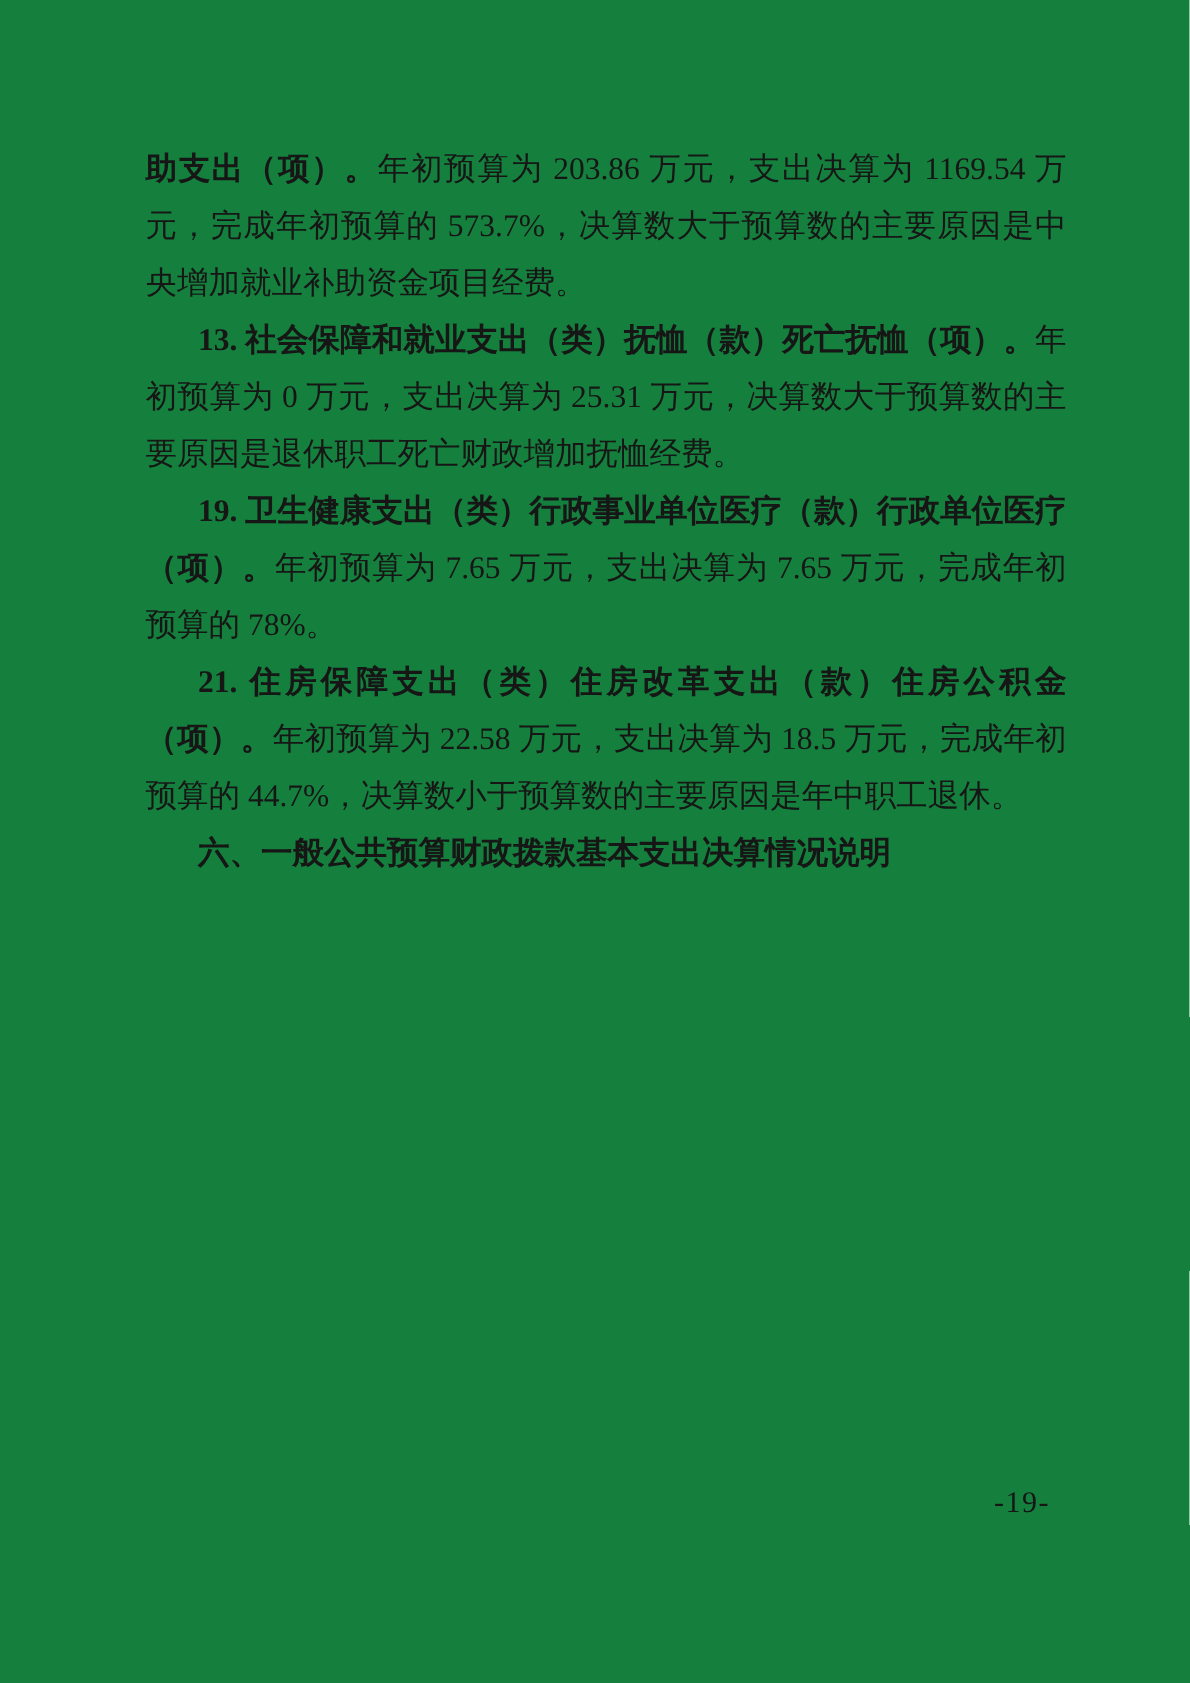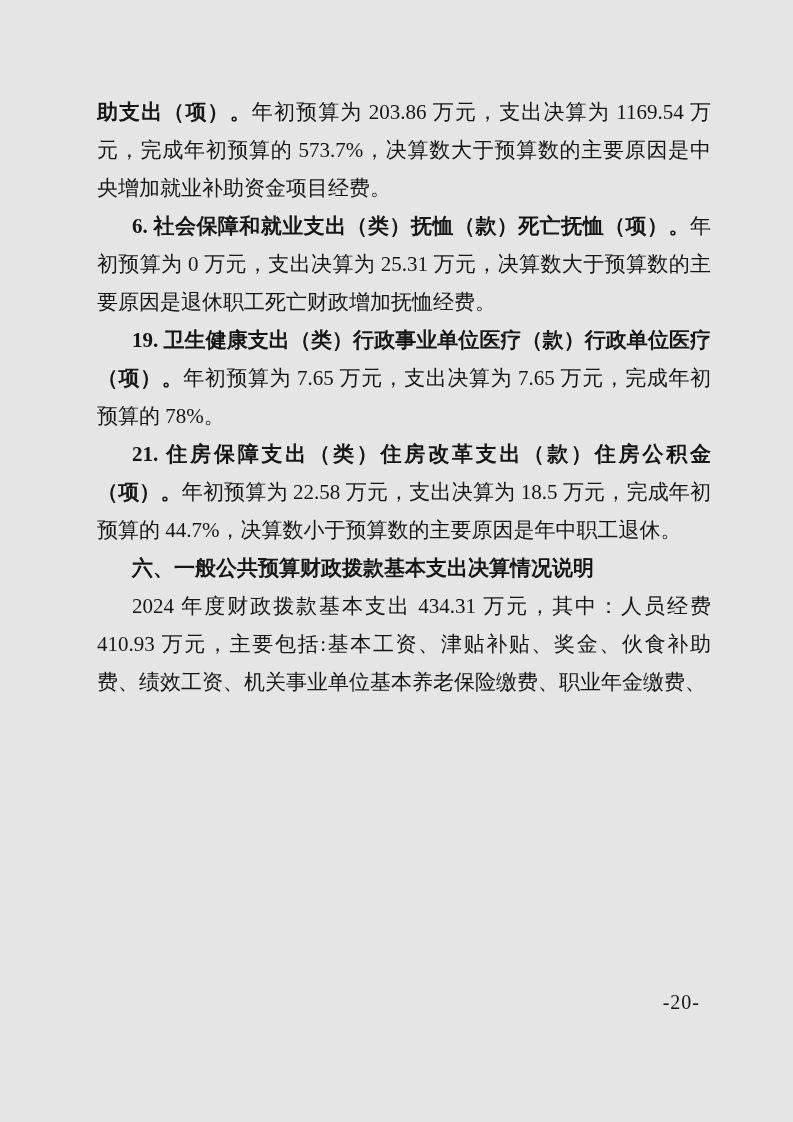--- a/index.html
+++ b/index.html
@@ -4,21 +4,21 @@
 <style>
   html, body {
     margin: 0;
     padding: 0;
     background: #ffffff;
   }
   .page {
     position: relative;
     width: 793px;
     height: 1122px;
-    background: #e5e5e5;
+    background: #15803d;
     overflow: hidden;
     font-family: "Liberation Serif", "DejaVu Serif", serif;
     color: #161616;
   }
   .content {
     position: absolute;
     left: 97px;
     top: 93px;
     width: 614px;
     font-size: 21px;
@@ -51,28 +51,27 @@
   }
 </style>
 </head>
 <body>
 
 <div class="page">
   <div class="content">
 
     <p class="para no-indent"><span class="lead">助支出（项）。</span><span class="body-text">年初预算为 203.86 万元，支出决算为 1169.54 万元，完成年初预算的 573.7%，决算数大于预算数的主要原因是中央增加就业补助资金项目经费。</span></p>
 
-    <p class="para"><span class="lead">6. 社会保障和就业支出（类）抚恤（款）死亡抚恤（项）。</span><span class="body-text">年初预算为 0 万元，支出决算为 25.31 万元，决算数大于预算数的主要原因是退休职工死亡财政增加抚恤经费。</span></p>
+    <p class="para"><span class="lead">13. 社会保障和就业支出（类）抚恤（款）死亡抚恤（项）。</span><span class="body-text">年初预算为 0 万元，支出决算为 25.31 万元，决算数大于预算数的主要原因是退休职工死亡财政增加抚恤经费。</span></p>
 
 
     <p class="para"><span class="lead">19. 卫生健康支出（类）行政事业单位医疗（款）行政单位医疗（项）。</span><span class="body-text">年初预算为 7.65 万元，支出决算为 7.65 万元，完成年初预算的 78%。</span></p>
 
 
     <p class="para"><span class="lead">21. 住房保障支出（类）住房改革支出（款）住房公积金（项）。</span><span class="body-text">年初预算为 22.58 万元，支出决算为 18.5 万元，完成年初预算的 44.7%，决算数小于预算数的主要原因是年中职工退休。</span></p>
 
     <p class="para heading"><span class="lead">六、一般公共预算财政拨款基本支出决算情况说明</span><span class="body-text"></span></p>
 
-    <p class="para"><span class="lead"></span><span class="body-text">2024 年度财政拨款基本支出 434.31 万元，其中：人员经费 410.93 万元，主要包括:基本工资、津贴补贴、奖金、伙食补助费、绩效工资、机关事业单位基本养老保险缴费、职业年金缴费、</span></p>
 
   </div>
 
-  <div class="page-number">-20-</div>
+  <div class="page-number">-19-</div>
 </div>
 
 </body></html>

